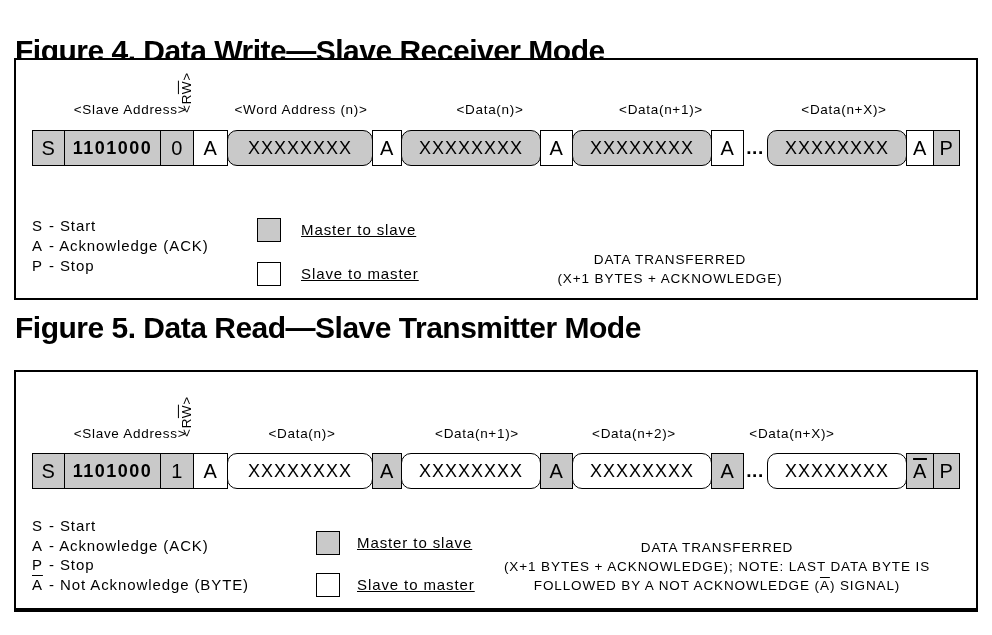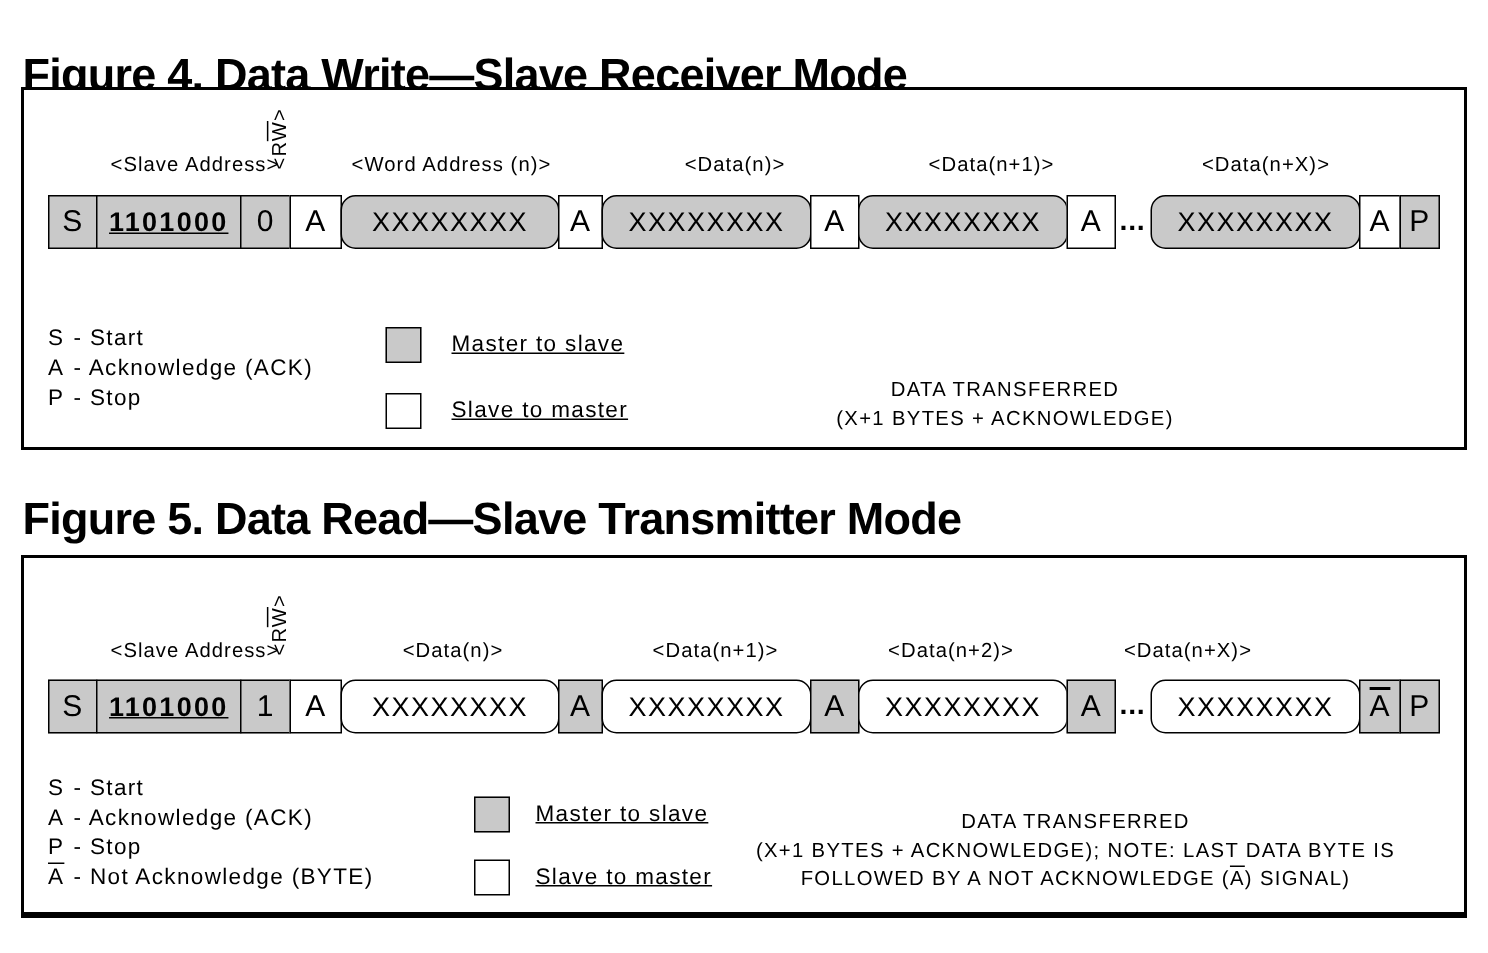--- a/index.html
+++ b/index.html
@@ -1,21 +1,21 @@
 <!DOCTYPE html>
 <html><head>
 <meta charset="utf-8">
 <style>
   html,body{margin:0;padding:0;background:#ffffff;}
   .page{position:relative;width:992px;height:635px;background:#ffffff;overflow:hidden;
         font-family:"Liberation Sans",sans-serif;color:#000;}
   .fig-title{position:absolute;left:15px;font-weight:bold;font-size:30px;letter-spacing:-0.5px;
              white-space:nowrap;}
   #title4{top:6px;margin-top:28px;}
-  #title5{top:330px;}
+  #title5{top:311px;}
   .figbox{position:absolute;left:14px;width:960px;border:2px solid #000;background:#fff;}
   #fig4box{top:58px;height:238px;}
   #fig5box{top:370px;height:236px;border-bottom-width:4px;}
 
   .lab{position:absolute;transform:translateX(-50%);font-size:13.5px;letter-spacing:0.7px;
        white-space:nowrap;}
   #fig4box .lab{top:42px;}
   #fig5box .lab{top:54px;}
 
   .rwbox{position:absolute;width:70px;height:70px;display:flex;align-items:center;justify-content:center;}
@@ -24,21 +24,21 @@
   .rwtext{display:inline-block;transform:rotate(-90deg);font-size:13.5px;letter-spacing:0.7px;white-space:nowrap;}
 
   .row{position:absolute;left:16px;height:36px;display:flex;}
   #fig4box .row{top:70px;}
   #fig5box .row{top:81px;}
   .cell{box-sizing:border-box;border:1px solid #000;margin-left:-1px;display:flex;
         align-items:center;justify-content:center;font-size:20px;letter-spacing:0.5px;}
   .cell.first{margin-left:0;}
   .cell.g{background:#c9c9c9;}
   .cell.w{background:#ffffff;}
-  .cell.b{font-weight:bold;font-size:18px;letter-spacing:1.5px;text-decoration:underline;}
+  .cell.b{font-weight:bold;font-size:18px;letter-spacing:1.5px;}
   .cell.x{font-size:18px;letter-spacing:1px;border-radius:10px;}
   .cell.dots{border:none;background:none;margin-left:-1px;font-weight:bold;font-size:19px;}
   .cw-s{width:33px}.cw-addr{width:97px}.cw-bit{width:34px}.cw-a1{width:35px}
   .cw-d1{width:146px}.cw-a2{width:30px}.cw-d{width:140px}.cw-a{width:33px}
   .cw-dots{width:24px}.cw-a3{width:28px}.cw-p{width:27px}
 
   .legend{position:absolute;left:16px;font-size:15px;letter-spacing:0.9px;}
   #fig4box .legend{top:156px;line-height:20px;}
   #fig5box .legend{top:144px;line-height:19.5px;}
   .lg-sym{display:inline-block;min-width:13px;}

